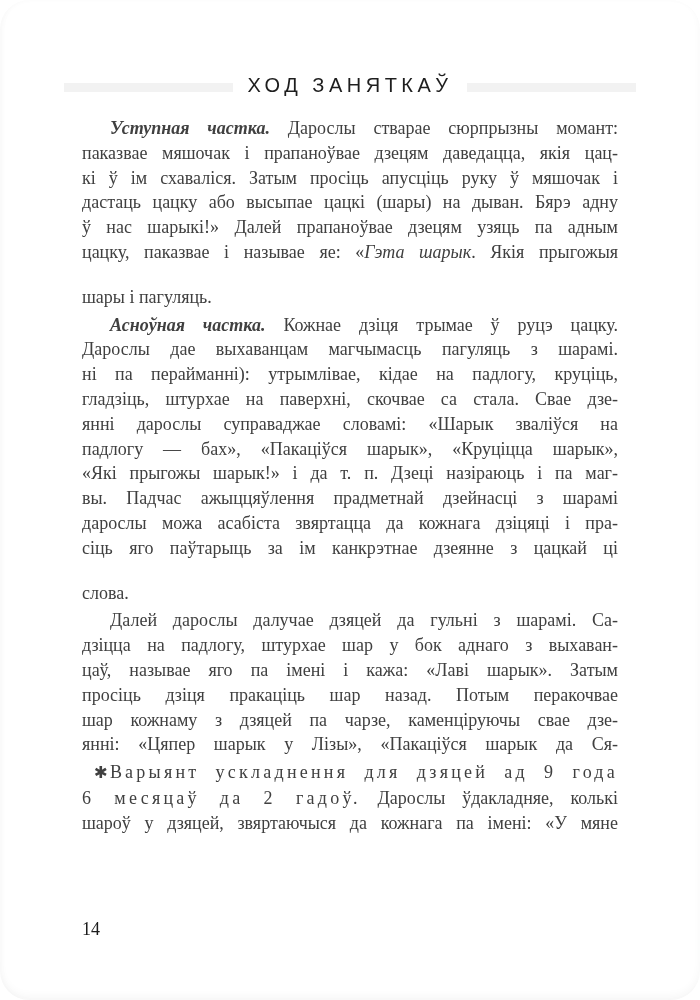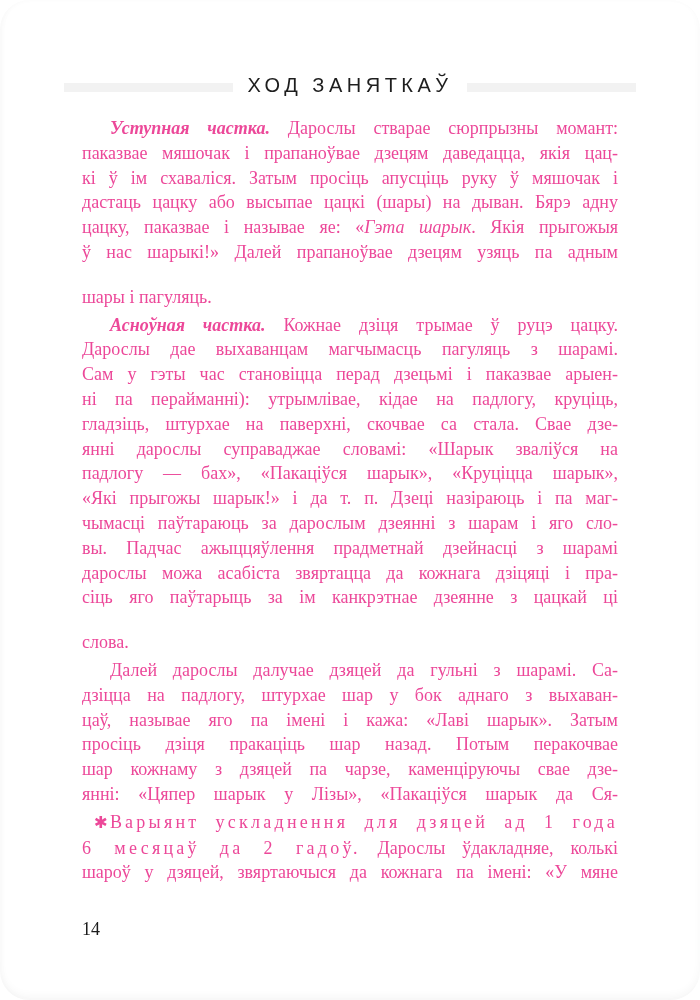--- a/index.html
+++ b/index.html
@@ -45,21 +45,21 @@
     letter-spacing: 4.5px;
     color: #1e1e1e;
     white-space: nowrap;
   }
   
   .text-column {
     position: absolute;
     left: 82px;
     top: 116px;
     width: 536px;
-    color: #ec4899;
+    color: #404040;
     font-size: 18px;
   }
   .para { margin: 0; }
   .para + .para { margin-top: 3px; }
   .line {
     line-height: 24.8px;
     text-align: justify;
     text-align-last: justify;
     overflow: hidden;
     white-space: nowrap;
@@ -99,49 +99,47 @@
     <div class="header-band"></div>
     <span class="header-title">ХОД ЗАНЯТКАЎ</span>
   </div>
 
   <div class="text-column" id="text-column">
       <div class="para">
         <div class="line" style="text-indent: 28px;"><span class="seg-bi">Уступная частка.</span><span class="seg-r"> Дарослы стварае сюрпрызны момант:</span></div>
         <div class="line"><span class="seg-r">паказвае мяшочак і прапаноўвае дзецям даведацца, якія цац-</span></div>
         <div class="line"><span class="seg-r">кі ў ім схаваліся. Затым просіць апусціць руку ў мяшочак і</span></div>
         <div class="line"><span class="seg-r">дастаць цацку або высыпае цацкі (шары) на дыван. Бярэ адну</span></div>
+        <div class="line"><span class="seg-r">ў нас шарыкі!» Далей прапаноўвае дзецям узяць па адным</span></div>
         <div class="line"><span class="seg-r">цацку, паказвае і называе яе: «</span><span class="seg-i">Гэта шарык</span><span class="seg-r">. Якія прыгожыя</span></div>
-        <div class="line"><span class="seg-r">ў нас шарыкі!» Далей прапаноўвае дзецям узяць па адным</span></div>
         <div class="line last"><span class="seg-r">шары і пагуляць.</span></div>
       </div>
       <div class="para">
         <div class="line" style="text-indent: 28px;"><span class="seg-bi">Асноўная частка.</span><span class="seg-r"> Кожнае дзіця трымае ў руцэ цацку.</span></div>
         <div class="line"><span class="seg-r">Дарослы дае выхаванцам магчымасць пагуляць з шарамі.</span></div>
-        <div class="line"><span class="seg-r">Сам у гэты час становіцца перад дзецьмі і паказвае арыен-</span></div>
         <div class="line"><span class="seg-r">ні па перайманні): утрымлівае, кідае на падлогу, круціць,</span></div>
         <div class="line"><span class="seg-r">гладзіць, штурхае на паверхні, скочвае са стала. Свае дзе-</span></div>
         <div class="line"><span class="seg-r">янні дарослы суправаджае словамі: «Шарык зваліўся на</span></div>
         <div class="line"><span class="seg-r">падлогу — бах», «Пакаціўся шарык», «Круціцца шарык»,</span></div>
         <div class="line"><span class="seg-r">«Які прыгожы шарык!» і да т. п. Дзеці назіраюць і па маг-</span></div>
-        <div class="line"><span class="seg-r">чымасці паўтараюць за дарослым дзеянні з шарам і яго сло-</span></div>
         <div class="line"><span class="seg-r">вы. Падчас ажыццяўлення прадметнай дзейнасці з шарамі</span></div>
         <div class="line"><span class="seg-r">дарослы можа асабіста звяртацца да кожнага дзіцяці і пра-</span></div>
         <div class="line"><span class="seg-r">сіць яго паўтарыць за ім канкрэтнае дзеянне з цацкай ці</span></div>
         <div class="line last"><span class="seg-r">слова.</span></div>
       </div>
       <div class="para">
         <div class="line" style="text-indent: 28px;"><span class="seg-r">Далей дарослы далучае дзяцей да гульні з шарамі. Са-</span></div>
         <div class="line"><span class="seg-r">дзіцца на падлогу, штурхае шар у бок аднаго з выхаван-</span></div>
         <div class="line"><span class="seg-r">цаў, называе яго па імені і кажа: «Лаві шарык». Затым</span></div>
         <div class="line"><span class="seg-r">просіць дзіця пракаціць шар назад. Потым перакочвае</span></div>
         <div class="line"><span class="seg-r">шар кожнаму з дзяцей па чарзе, каменціруючы свае дзе-</span></div>
         <div class="line"><span class="seg-r">янні: «Цяпер шарык у Лізы», «Пакаціўся шарык да Ся-</span></div>
       </div>
       <div class="para">
-        <div class="line" style="text-indent: 12px;"><span class="seg-ast">✱</span><span class="seg-sp">Варыянт ускладнення для дзяцей ад 1 года</span></div>
+        <div class="line" style="text-indent: 12px;"><span class="seg-ast">✱</span><span class="seg-sp">Варыянт ускладнення для дзяцей ад 9 года</span></div>
         <div class="line"><span class="seg-sp">6 месяцаў да 2 гадоў.</span><span class="seg-r"> Дарослы ўдакладняе, колькі</span></div>
         <div class="line"><span class="seg-r">шароў у дзяцей, звяртаючыся да кожнага па імені: «У мяне</span></div>
       </div>
     </div>
 
   <div class="page-number">14</div>
 
 </div>
 
 </body></html>

